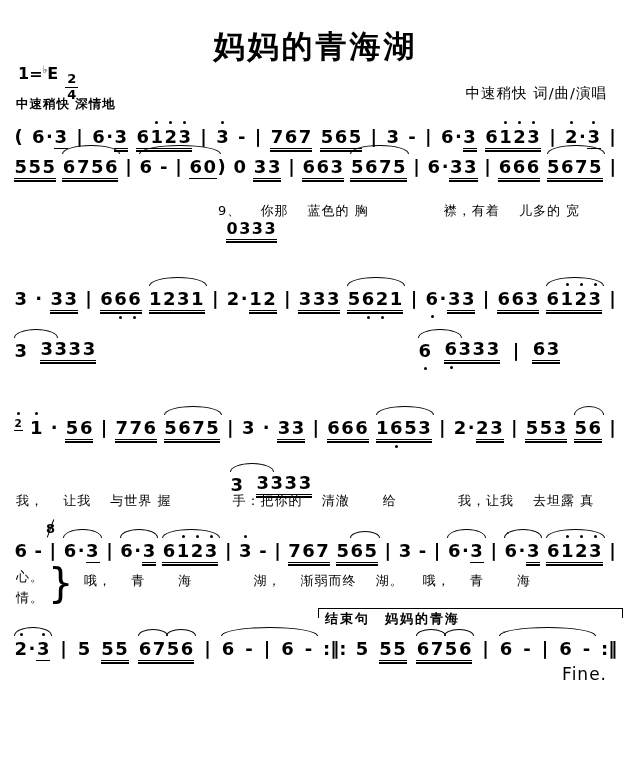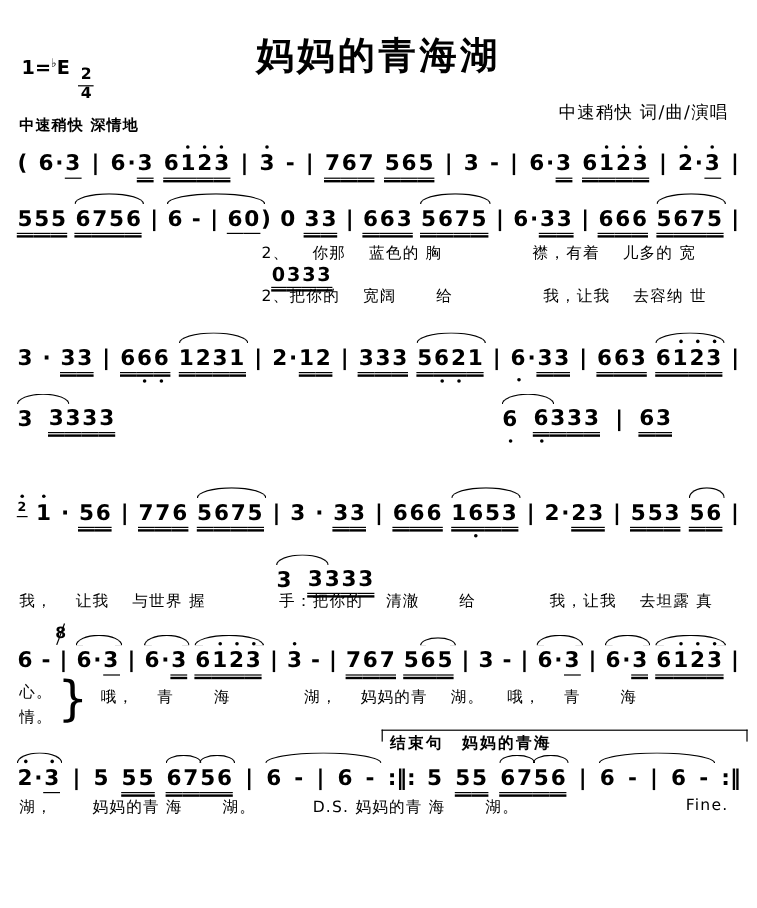--- a/index.html
+++ b/index.html
@@ -1,30 +1,30 @@
 <!DOCTYPE html>
 <html><head>
 <meta charset="utf-8">
 <style>
   html,body{margin:0;padding:0;background:#fff;}
   #sheet{position:relative;width:631px;height:757px;background:#fff;color:#000;
          font-family:"DejaVu Sans",sans-serif;overflow:hidden;}
   .title{position:absolute;top:26px;left:0;right:0;text-align:center;
          font-size:31px;font-weight:600;letter-spacing:3px;}
-  .keysig{position:absolute;left:18px;top:47px;font-size:16px;font-weight:bold;}
+  .keysig{position:absolute;left:18px;top:64px;font-size:16px;font-weight:bold;}
   .keysig sup{font-size:10px;}
   .frac{display:inline-flex;flex-direction:column;align-items:center;vertical-align:-4px;
         font-size:13px;line-height:1.05;margin-left:7px;font-weight:bold;}
   .frac .num{border-bottom:1.3px solid #000;padding:0 2px 1px;}
   .tempo{position:absolute;left:16px;top:96px;font-size:12.5px;font-weight:bold;letter-spacing:1px;text-align:right;}
   .credit{position:absolute;right:24px;top:84px;font-size:14.5px;letter-spacing:1px;}
 
   .mrow{position:absolute;left:14px;width:603px;display:flex;justify-content:space-between;
         align-items:baseline;font-weight:bold;font-size:18px;white-space:nowrap;}
-  .mfrag{position:absolute;display:inline-flex;gap:12px;align-items:center;
+  .mfrag{position:absolute;display:inline-flex;gap:12px;align-items:flex-end;
          font-weight:bold;font-size:18px;white-space:nowrap;}
   .tok{position:relative;display:inline-block;}
   .ch{position:relative;display:inline-block;padding:0 .5px;letter-spacing:.5px;}
   .u1,.u2{border-bottom:1.6px solid #000;padding-bottom:1px;}
   .u2::after{content:"";position:absolute;left:0;right:0;bottom:-4px;height:1.6px;background:#000;}
   .da,.db{position:absolute;left:50%;width:3px;height:3px;margin-left:-1.5px;
           background:#000;border-radius:50%;}
   .da{top:-5px;} .db{bottom:-9px;}
   .arc{position:absolute;left:0;top:-11px;width:100%;height:8px;
        border:1.5px solid #000;border-bottom:none;
@@ -35,29 +35,29 @@
   .segno::after{content:"";position:absolute;left:45%;top:-2px;bottom:-2px;width:1.3px;
                 background:#000;transform:rotate(20deg);}
   .grace{font-size:10.5px;transform:translateY(-7px);}
   .rep .ch{letter-spacing:-1px;}
   .lyr{position:absolute;font-size:13px;letter-spacing:1px;white-space:pre;}
   .brace{position:absolute;left:48px;top:560px;font-size:40px;font-weight:400;}
   .endbracket{position:absolute;left:318px;top:608px;width:303px;height:9px;
               border-top:1.4px solid #000;border-left:1.4px solid #000;border-right:1.4px solid #000;}
   .endbracket .lbl{position:absolute;left:6px;top:1px;font-size:13px;font-weight:bold;
                    letter-spacing:2px;white-space:nowrap;}
-  #line1{top:126px;} #line2{top:172px;} #line3{top:288px;} #line5{top:417px;}
+  #line1{top:126px;} #line2{top:156px;} #line3{top:288px;} #line5{top:417px;}
   #line7{top:540px;} #line8{top:638px;}
   #line4l{left:14px;top:338px;} #line4r{left:418px;top:338px;}
   #pickup2{left:226px;top:219px;font-size:16px;} #line6{left:230px;top:472px;}
   #lyr2a{left:218px;top:202px;} #lyr2b{left:218px;top:238px;}
   #lyr3{left:16px;top:318px;} #lyr4{left:16px;top:368px;}
   #lyr5{left:16px;top:447px;} #lyr6{left:16px;top:492px;}
   #lyr7a{left:16px;top:568px;} #lyr7b{left:16px;top:589px;} #lyr7{left:84px;top:572px;}
-  #lyr8{left:16px;top:664px;} #fine{right:24px;top:664px;left:auto;font-size:13px;}
+  #lyr8{left:16px;top:664px;} #fine{right:24px;top:664px;left:auto;font-size:17px;}
 </style>
 </head>
 <body>
 
 <div id="sheet">
   <div class="title">妈妈的青海湖</div>
 
   <div class="keysig">
     <span>1=</span><sup>♭</sup><span>E</span><span class="frac">
         <span class="num">2</span>
@@ -104,25 +104,24 @@
       <span class="tok"><span class="ch">|</span></span>
       <span class="tok"><span class="ch u2">6</span><span class="ch u2">6</span><span class="ch u2">3</span></span>
       <span class="tok"><span class="ch u2">5</span><span class="ch u2">6</span><span class="ch u2">7</span><span class="ch u2">5</span><i class="arc"></i></span>
       <span class="tok"><span class="ch">|</span></span>
       <span class="tok"><span class="ch">6</span><span class="ch">·</span><span class="ch u2">3</span><span class="ch u2">3</span></span>
       <span class="tok"><span class="ch">|</span></span>
       <span class="tok"><span class="ch u2">6</span><span class="ch u2">6</span><span class="ch u2">6</span></span>
       <span class="tok"><span class="ch u2">5</span><span class="ch u2">6</span><span class="ch u2">7</span><span class="ch u2">5</span><i class="arc"></i></span>
       <span class="tok"><span class="ch">|</span></span>
     </div>
-  <div id="lyr2a" class="lyr">2、　 你那　 蓝色的 胸　　　　　 襟，有着　 儿多的 宽</div>
+  <div id="lyr2a" class="lyr">9、　 你那　 蓝色的 胸　　　　　 襟，有着　 儿多的 宽</div>
   <div id="pickup2" class="mfrag">
       <span class="tok"><span class="ch u2">0</span><span class="ch u2">3</span><span class="ch u2">3</span><span class="ch u2">3</span></span>
     </div>
-  <div id="lyr2b" class="lyr">2、把你的　 宽阔　　 给　　　　　 我，让我　 去容纳 世</div>
 
   <div id="line3" class="mrow">
       <span class="tok"><span class="ch">3</span></span>
       <span class="tok"><span class="ch">·</span></span>
       <span class="tok"><span class="ch u2">3</span><span class="ch u2">3</span></span>
       <span class="tok"><span class="ch">|</span></span>
       <span class="tok"><span class="ch u2">6</span><span class="ch u2">6<i class="db"></i></span><span class="ch u2">6<i class="db"></i></span></span>
       <span class="tok"><span class="ch u2">1</span><span class="ch u2">2</span><span class="ch u2">3</span><span class="ch u2">1</span><i class="arc"></i></span>
       <span class="tok"><span class="ch">|</span></span>
       <span class="tok"><span class="ch">2</span><span class="ch">·</span><span class="ch u2">1</span><span class="ch u2">2</span></span>
@@ -197,21 +196,21 @@
       <span class="tok"><span class="ch">|</span></span>
       <span class="tok"><span class="ch">6</span><span class="ch">·</span><span class="ch u1">3</span><i class="arc"></i></span>
       <span class="tok"><span class="ch">|</span></span>
       <span class="tok"><span class="ch">6</span><span class="ch">·</span><span class="ch u2">3</span><i class="arc"></i></span>
       <span class="tok"><span class="ch u2">6</span><span class="ch u2">1<i class="da"></i></span><span class="ch u2">2<i class="da"></i></span><span class="ch u2">3<i class="da"></i></span><i class="arc"></i></span>
       <span class="tok"><span class="ch">|</span></span>
     </div>
   <div id="lyr7a" class="lyr">心。</div>
   <div id="lyr7b" class="lyr">情。</div>
   <div class="brace">}</div>
-  <div id="lyr7" class="lyr">哦，　 青　　 海　　　　 湖，　 妈妈的青　 湖。　 哦，　 青　　 海</div>
+  <div id="lyr7" class="lyr">哦，　 青　　 海　　　　 湖，　 渐弱而终　 湖。　 哦，　 青　　 海</div>
 
   <div class="endbracket">
     <div class="lbl">结束句　妈妈的青海</div>
   </div>
 
   <div id="line8" class="mrow">
       <span class="tok"><span class="ch">2<i class="da"></i></span><span class="ch">·</span><span class="ch u1">3<i class="da"></i></span><i class="arc"></i></span>
       <span class="tok"><span class="ch">|</span></span>
       <span class="tok"><span class="ch">5</span></span>
       <span class="tok"><span class="ch u2">5</span><span class="ch u2">5</span></span>
@@ -227,15 +226,14 @@
       <span class="tok"><span class="ch u2">5</span><span class="ch u2">5</span></span>
       <span class="tok"><span class="ch u2">6</span><span class="ch u2">7</span><span class="ch u2">5</span><span class="ch u2">6</span><i class="hat" style="left: 0%; width: 50%;"></i><i class="hat" style="left: 50%; width: 50%;"></i></span>
       <span class="tok"><span class="ch">|</span></span>
       <span class="tok"><span class="ch">6</span><i class="arc" style="width: 95px;"></i></span>
       <span class="tok"><span class="ch">-</span></span>
       <span class="tok"><span class="ch">|</span></span>
       <span class="tok"><span class="ch">6</span></span>
       <span class="tok"><span class="ch">-</span></span>
       <span class="tok rep"><span class="ch">:</span><span class="ch">‖</span></span>
     </div>
-  <div id="lyr8" class="lyr">湖，　　 妈妈的青 海　　 湖。　　　 D.S. 妈妈的青 海　　 湖。</div>
   <div id="fine" class="lyr">Fine.</div>
 </div>
 
 </body></html>

